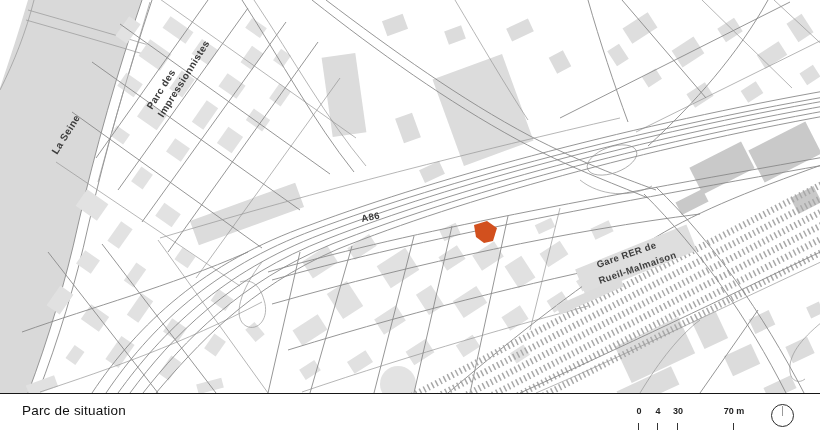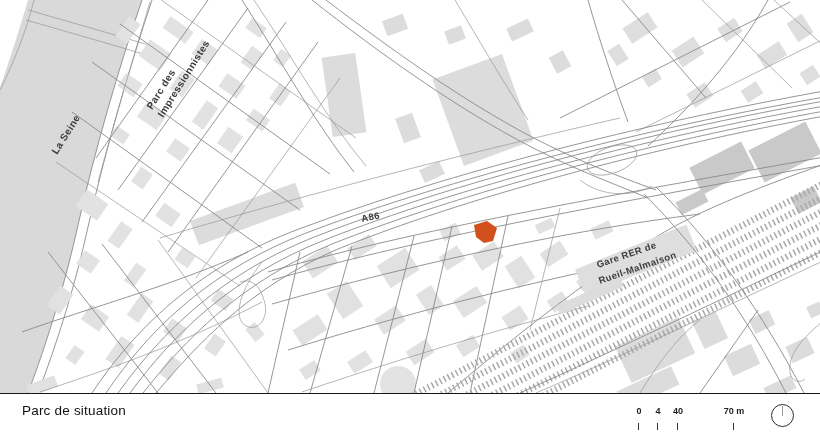--- a/index.html
+++ b/index.html
@@ -251,21 +251,21 @@
       <text class="maplabel small" transform="translate(600,284) rotate(-19)">Rueil-Malmaison</text>
     </g>
   </svg>
 
   <div class="divider"></div>
   <div class="caption">Parc de situation</div>
 
   <div class="scalebar">
     <span class="sb-num" style="left:639px">0</span>
     <span class="sb-num" style="left:658px">4</span>
-    <span class="sb-num" style="left:678px">40</span>
+    <span class="sb-num" style="left:678px">30</span>
     <span class="sb-num" style="left:734px">70 m</span>
     <span class="sb-tick" style="left:638px"></span>
     <span class="sb-tick" style="left:657px"></span>
     <span class="sb-tick" style="left:677px"></span>
     <span class="sb-tick" style="left:733px"></span>
   </div>
 
   <div class="north">
     <span class="needle"></span>
   </div>

